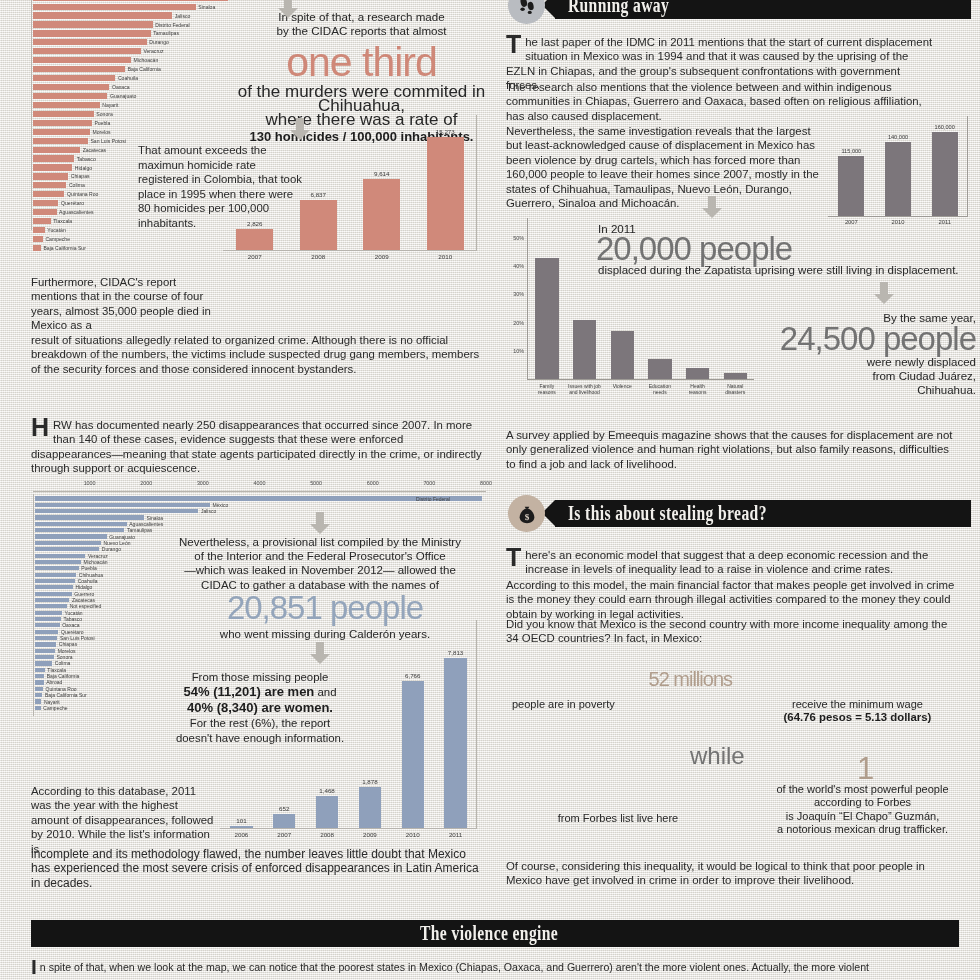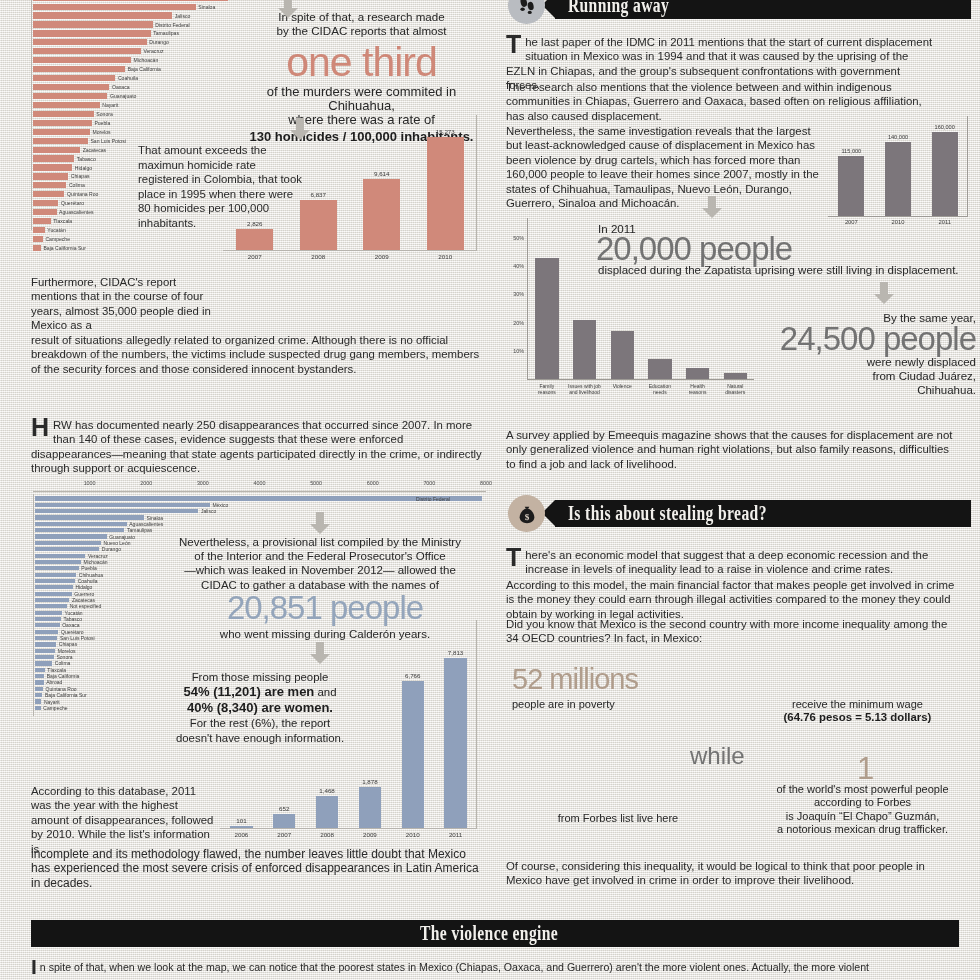--- a/index.html
+++ b/index.html
@@ -196,21 +196,21 @@
         </div>
       </div>
   </div>
 
   <div class="abs" style="left:234px;top:10px;width:255px;text-align:center;">
     <div style="font-size:11.6px;line-height:14.2px;color:#272727;">
       <span>In spite of that, a research made</span><br>
       <span>by the CIDAC reports that almost</span>
     </div>
     <div class="big-num hl-red" style="font-size:41px;line-height:44px;margin-top:2px;">one third</div>
-    <div style="font-size:13px;line-height:14px;color:#272727;margin-top:1px;text-align:center;">
+    <div style="font-size:17px;line-height:14px;color:#272727;margin-top:1px;text-align:center;">
       <span>of the murders were commited in Chihuahua,</span><br>
       <span>where there was a rate of</span>
     </div>
     <div style="font-size:13px;font-weight:bold;margin-top:2px;color:#1d1d1d;">130 homicides / 100,000 inhabitants.</div>
   </div>
 
   <div class="abs arrow" style="left:276px;top:-4px;">
     <svg width="24" height="22" viewBox="0 0 24 22">
         <path d="M8 0h8v12h6l-10 10L2 12h6z" fill="#b9b6b0"></path>
       </svg>
@@ -614,21 +614,21 @@
       <div class="band-title">Is this about stealing bread?</div>
     </div>
   </div>
 
   <div class="abs para" style="left:506px;top:548px;width:453px;font-size:11.4px;line-height:14.4px;">
     <span class="dropcap">T</span><span>here's an economic model that suggest that a deep economic recession and the increase in levels of inequality lead to a raise in violence and crime rates.</span>
   </div>
   <div class="abs para" style="left:506px;top:578px;width:453px;font-size:11.4px;line-height:14.4px;">   According to this model, the main financial factor that makes people get involved in crime is the money they could earn through illegal activities compared to the money they could obtain by working in legal activities.</div>
   <div class="abs para" style="left:506px;top:617px;width:453px;font-size:11.4px;line-height:14.4px;">   Did you know that Mexico is the second country with more income inequality among the 34 OECD countries? In fact, in Mexico:</div>
 
-  <div class="abs big-num hl-tan" style="left:512px;top:662px;width:220px;text-align:left;font-size:29px;line-height:34px;">52 millions</div>
+  <div class="abs big-num hl-tan" style="left:512px;top:662px;width:220px;text-align:right;font-size:20px;line-height:34px;">52 millions</div>
   <div class="abs" style="left:512px;top:698px;width:220px;text-align:left;font-size:11px;color:#272727;">people are in poverty</div>
 
   <div class="abs" style="left:745px;top:698px;width:225px;text-align:center;font-size:11px;color:#272727;">receive the minimum wage</div>
   <div class="abs" style="left:745px;top:711px;width:225px;text-align:center;font-size:11.4px;font-weight:bold;color:#1d1d1d;">(64.76 pesos = 5.13 dollars)</div>
 
   <div class="abs hl-gray" style="left:690px;top:742px;font-size:24px;">while</div>
 
   <div class="abs" style="left:508px;top:812px;width:220px;text-align:center;font-size:11px;color:#272727;">from Forbes list live here</div>
 
   <div class="abs big-num hl-tan" style="left:755px;top:752px;width:220px;text-align:center;font-size:31px;line-height:34px;">1</div>

